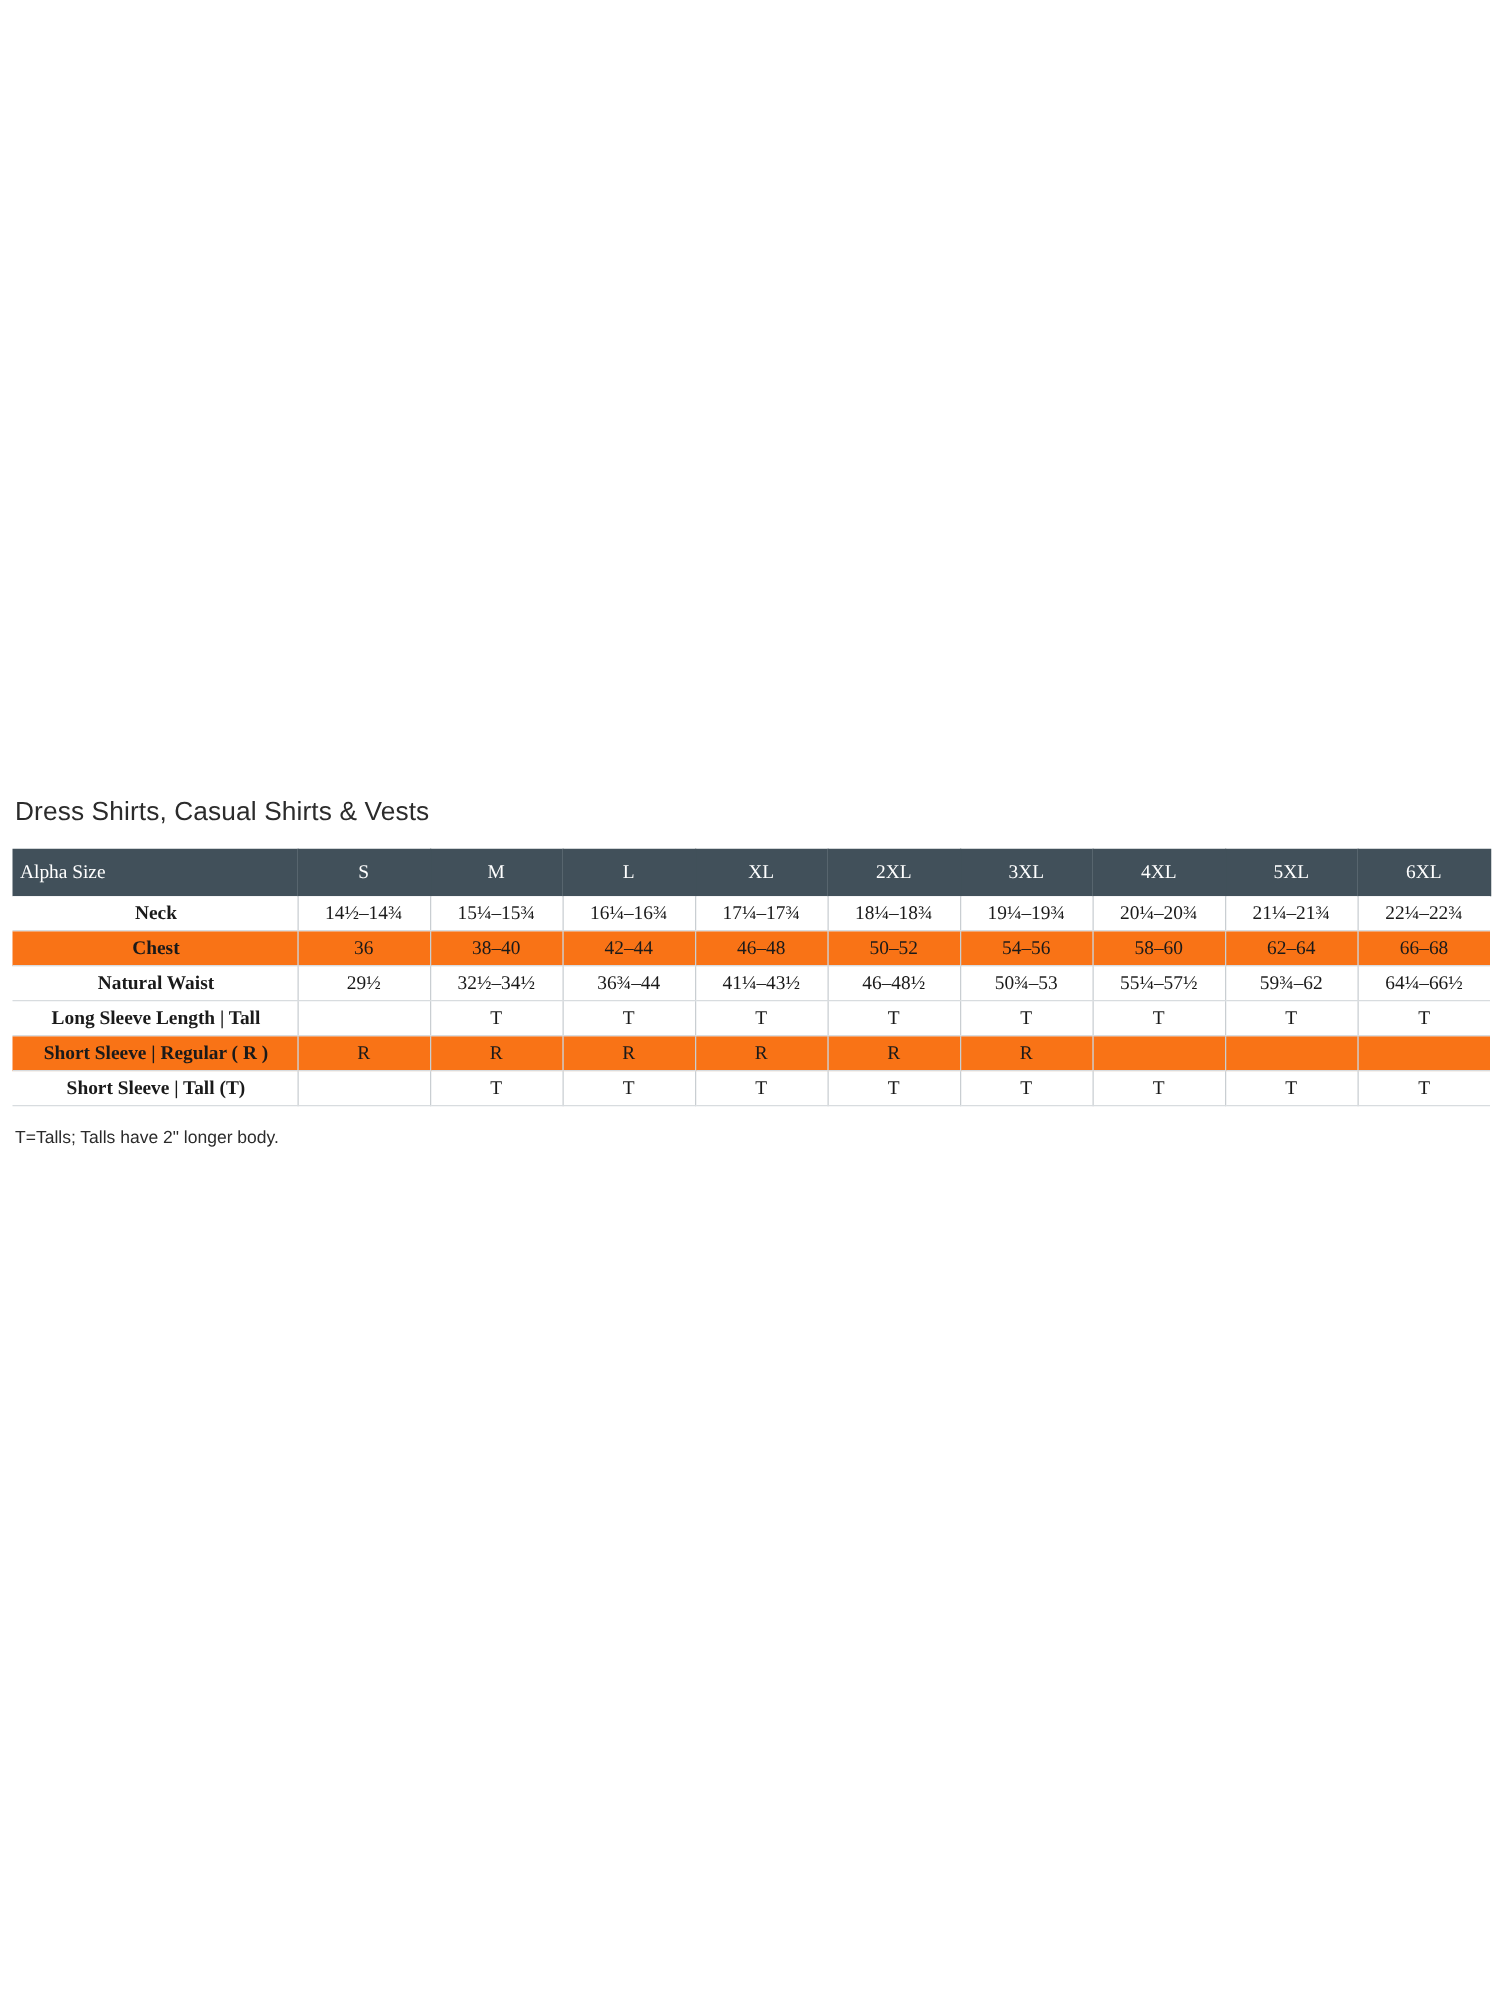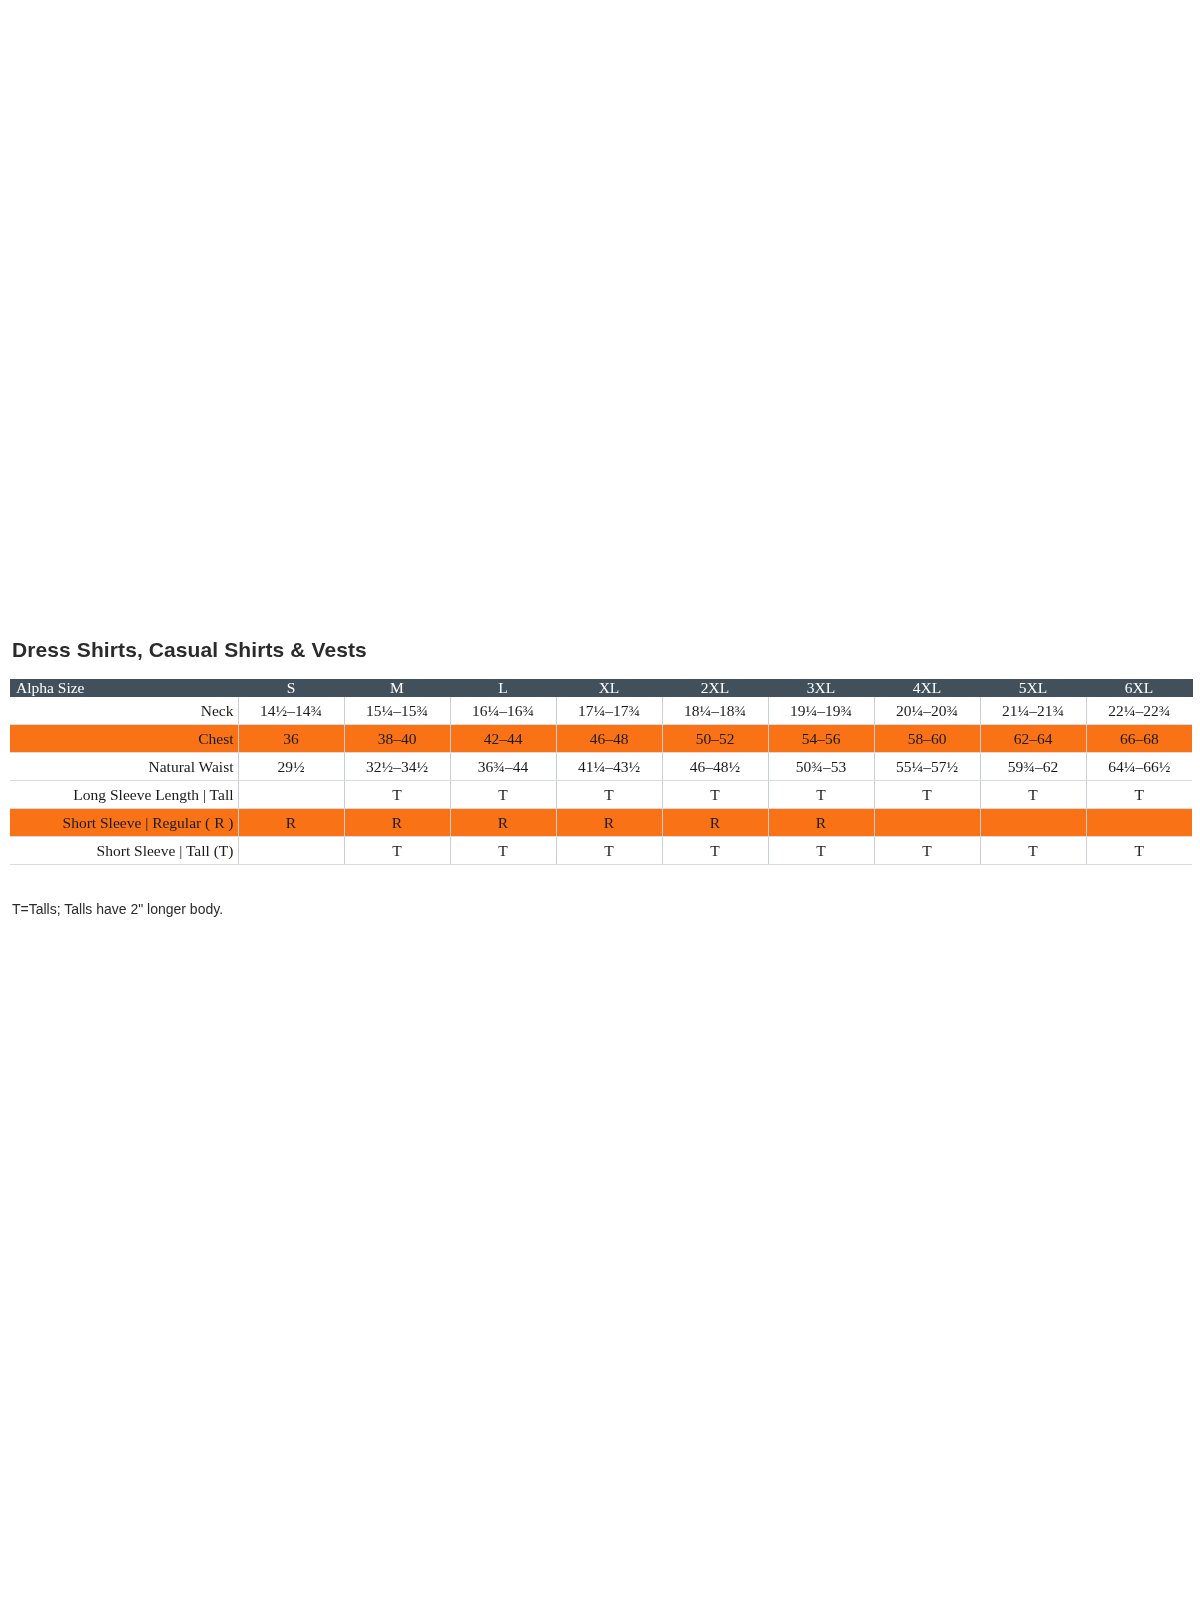--- a/index.html
+++ b/index.html
@@ -21,21 +21,21 @@
     top: 0;
     width: 1200px;
     height: 1600px;
   }
   .title {
     position: absolute;
     left: 12px;
     top: 638px;
     font-family: "Liberation Sans", sans-serif;
     font-size: 21px;
-    font-weight: 700;
+    font-weight: 400;
     color: #2b2b2b;
     letter-spacing: 0.1px;
     white-space: nowrap;
   }
   table.size-table {
     position: absolute;
     left: 10px;
     top: 679px;
     width: 1180px;
     border-collapse: collapse;
@@ -44,21 +44,21 @@
   }
   table.size-table col.label-col { width: 228px; }
   table.size-table col.data-col  { width: 106px; }
 
   thead th {
     background: #41505a;
     color: #ffffff;
     font-family: "Liberation Serif", serif;
     font-weight: 400;
     font-size: 15.5px;
-    height: 18px;
+    height: 38px;
     padding: 0 6px;
     text-align: center;
     border-right: 1px solid #41505a;
     vertical-align: middle;
   }
   thead th.label-head {
     text-align: left;
     padding-left: 6px;
   }
   tbody td {
@@ -68,22 +68,23 @@
     height: 27px;
     padding: 0 4px;
     text-align: center;
     border-right: 1px solid #c9ced2;
     border-bottom: 1px solid #d8dcdf;
     vertical-align: middle;
     white-space: nowrap;
   }
   tbody td:last-child { border-right: none; text-align: center; }
   tbody td.rowlabel {
-    text-align: right;
+    text-align: center;
     padding-left: 6px;
+    font-weight: bold;
   }
   tbody tr.odd td { background: #ffffff; }
   tbody tr.even td { background: #f97316; }
 
   .footnote {
     position: absolute;
     left: 12px;
     top: 901px;
     font-family: "Liberation Sans", sans-serif;
     font-size: 14px;

